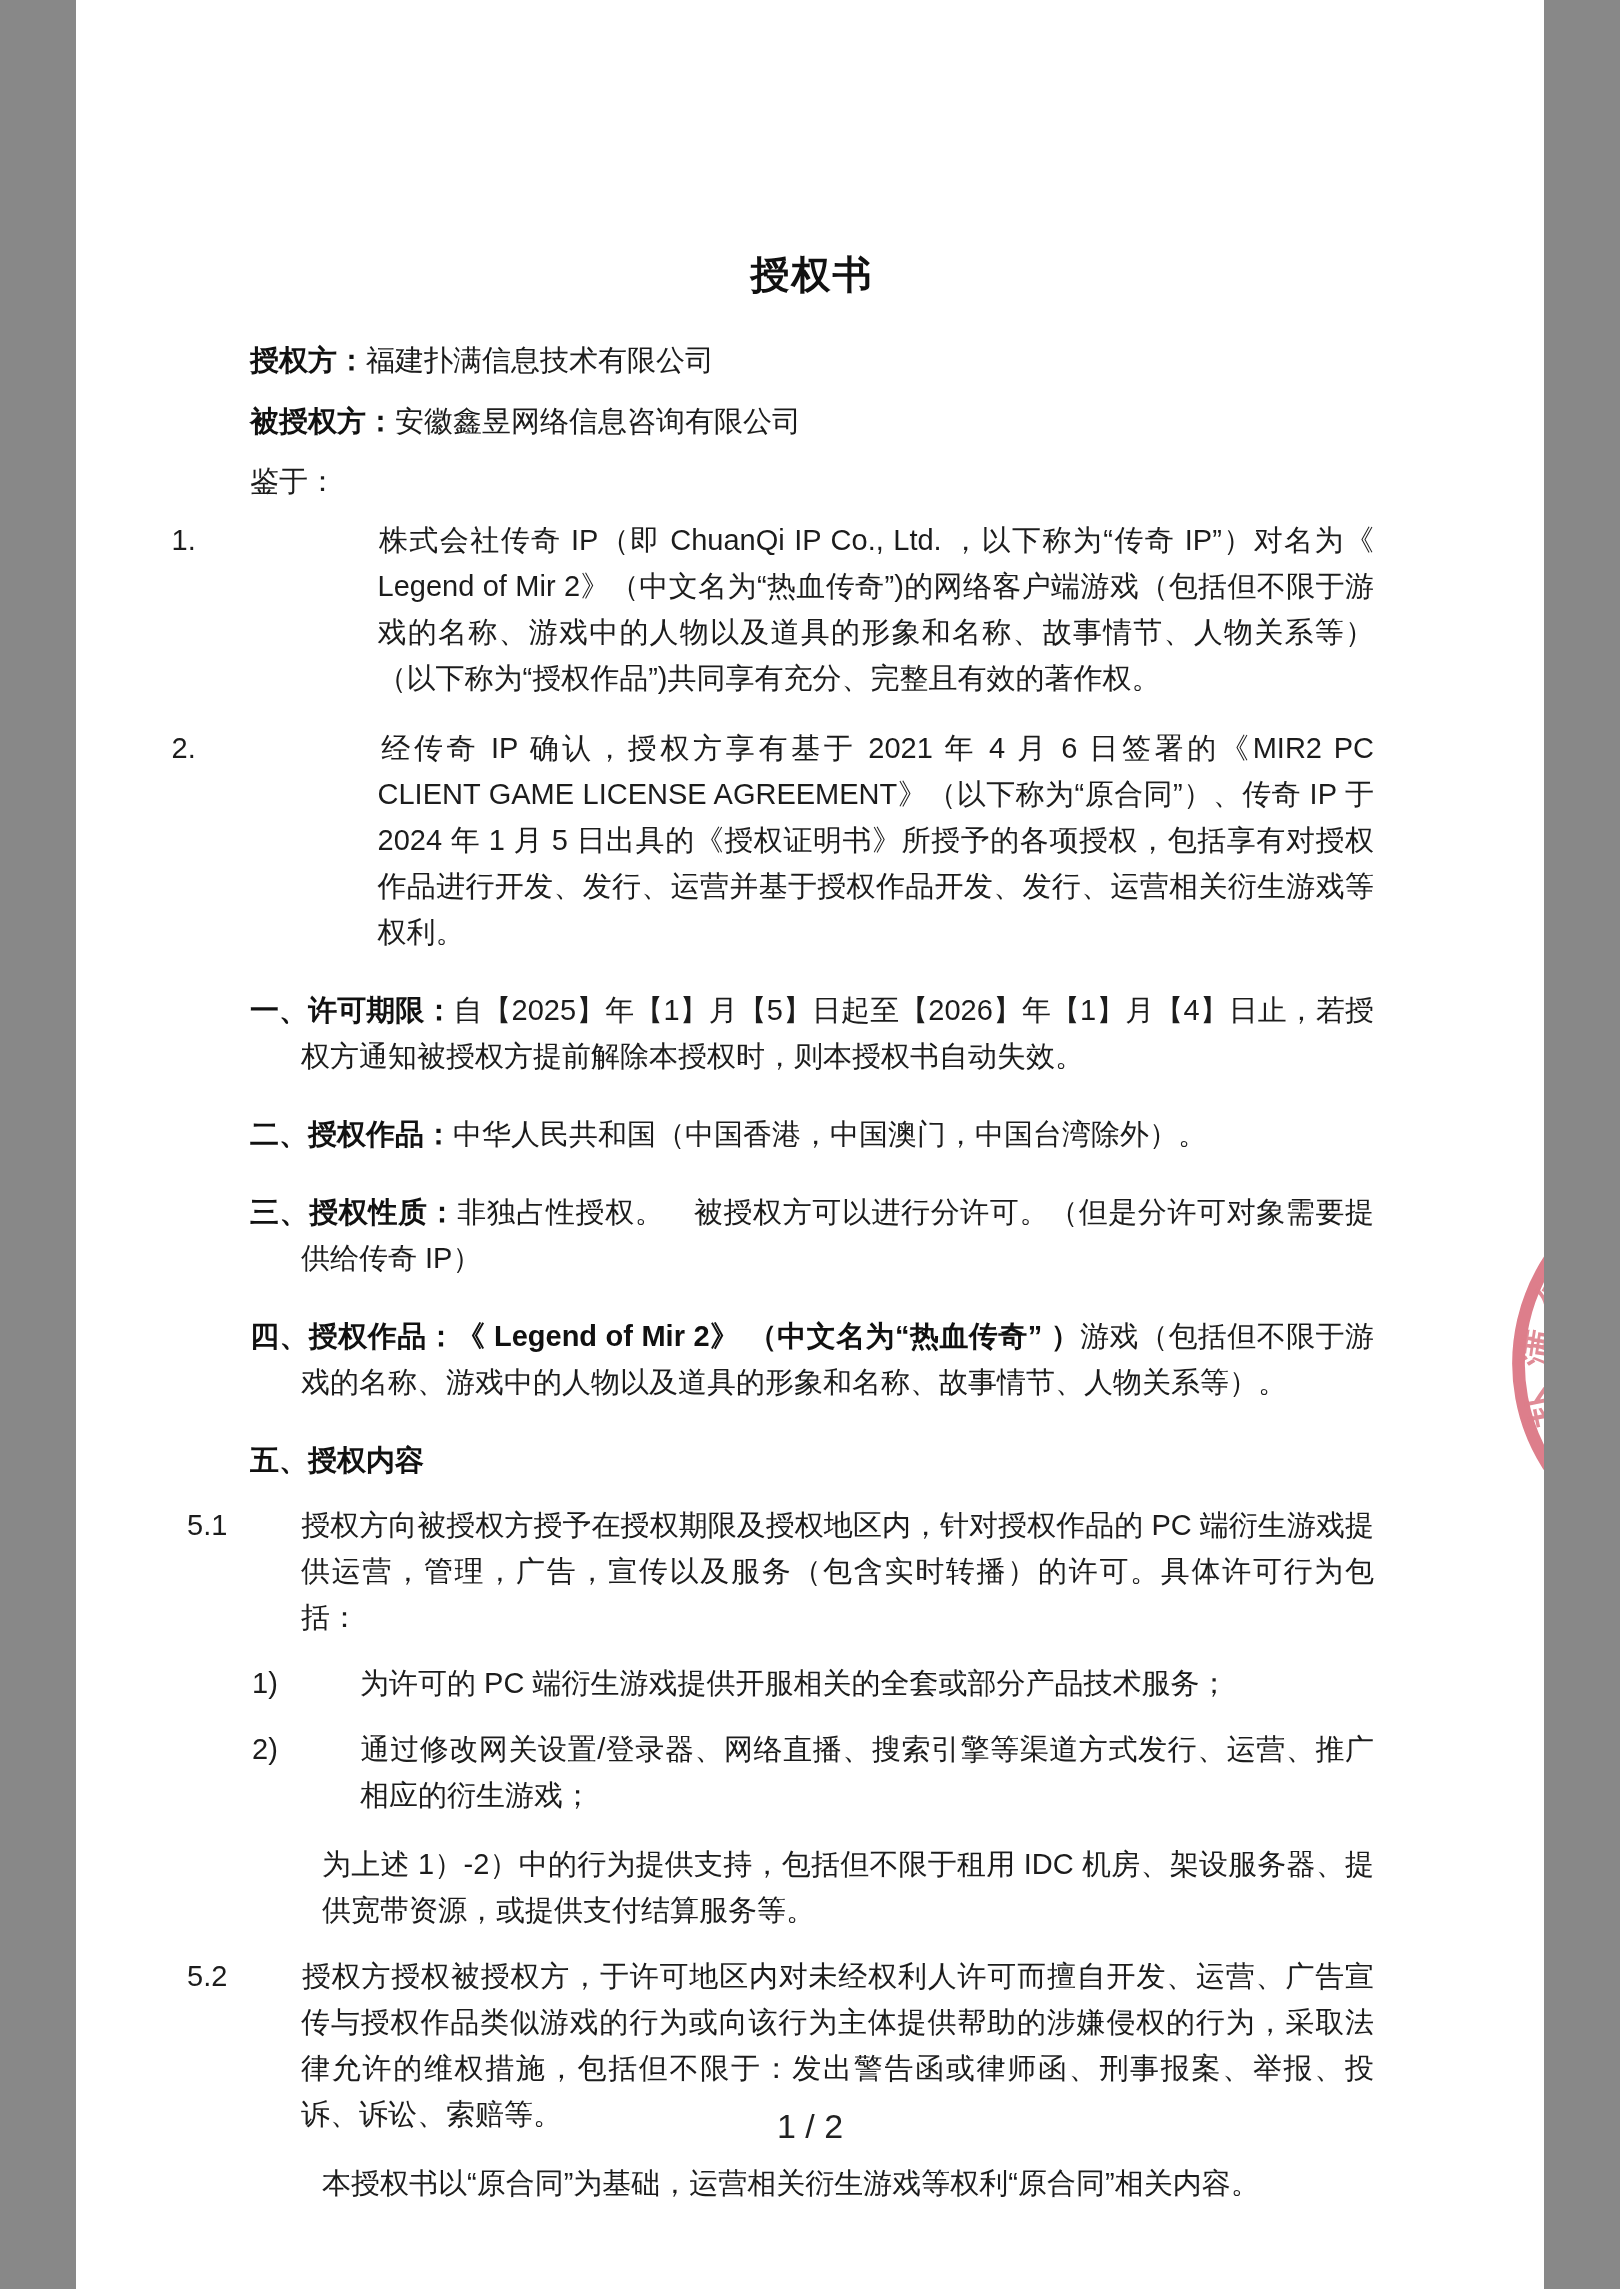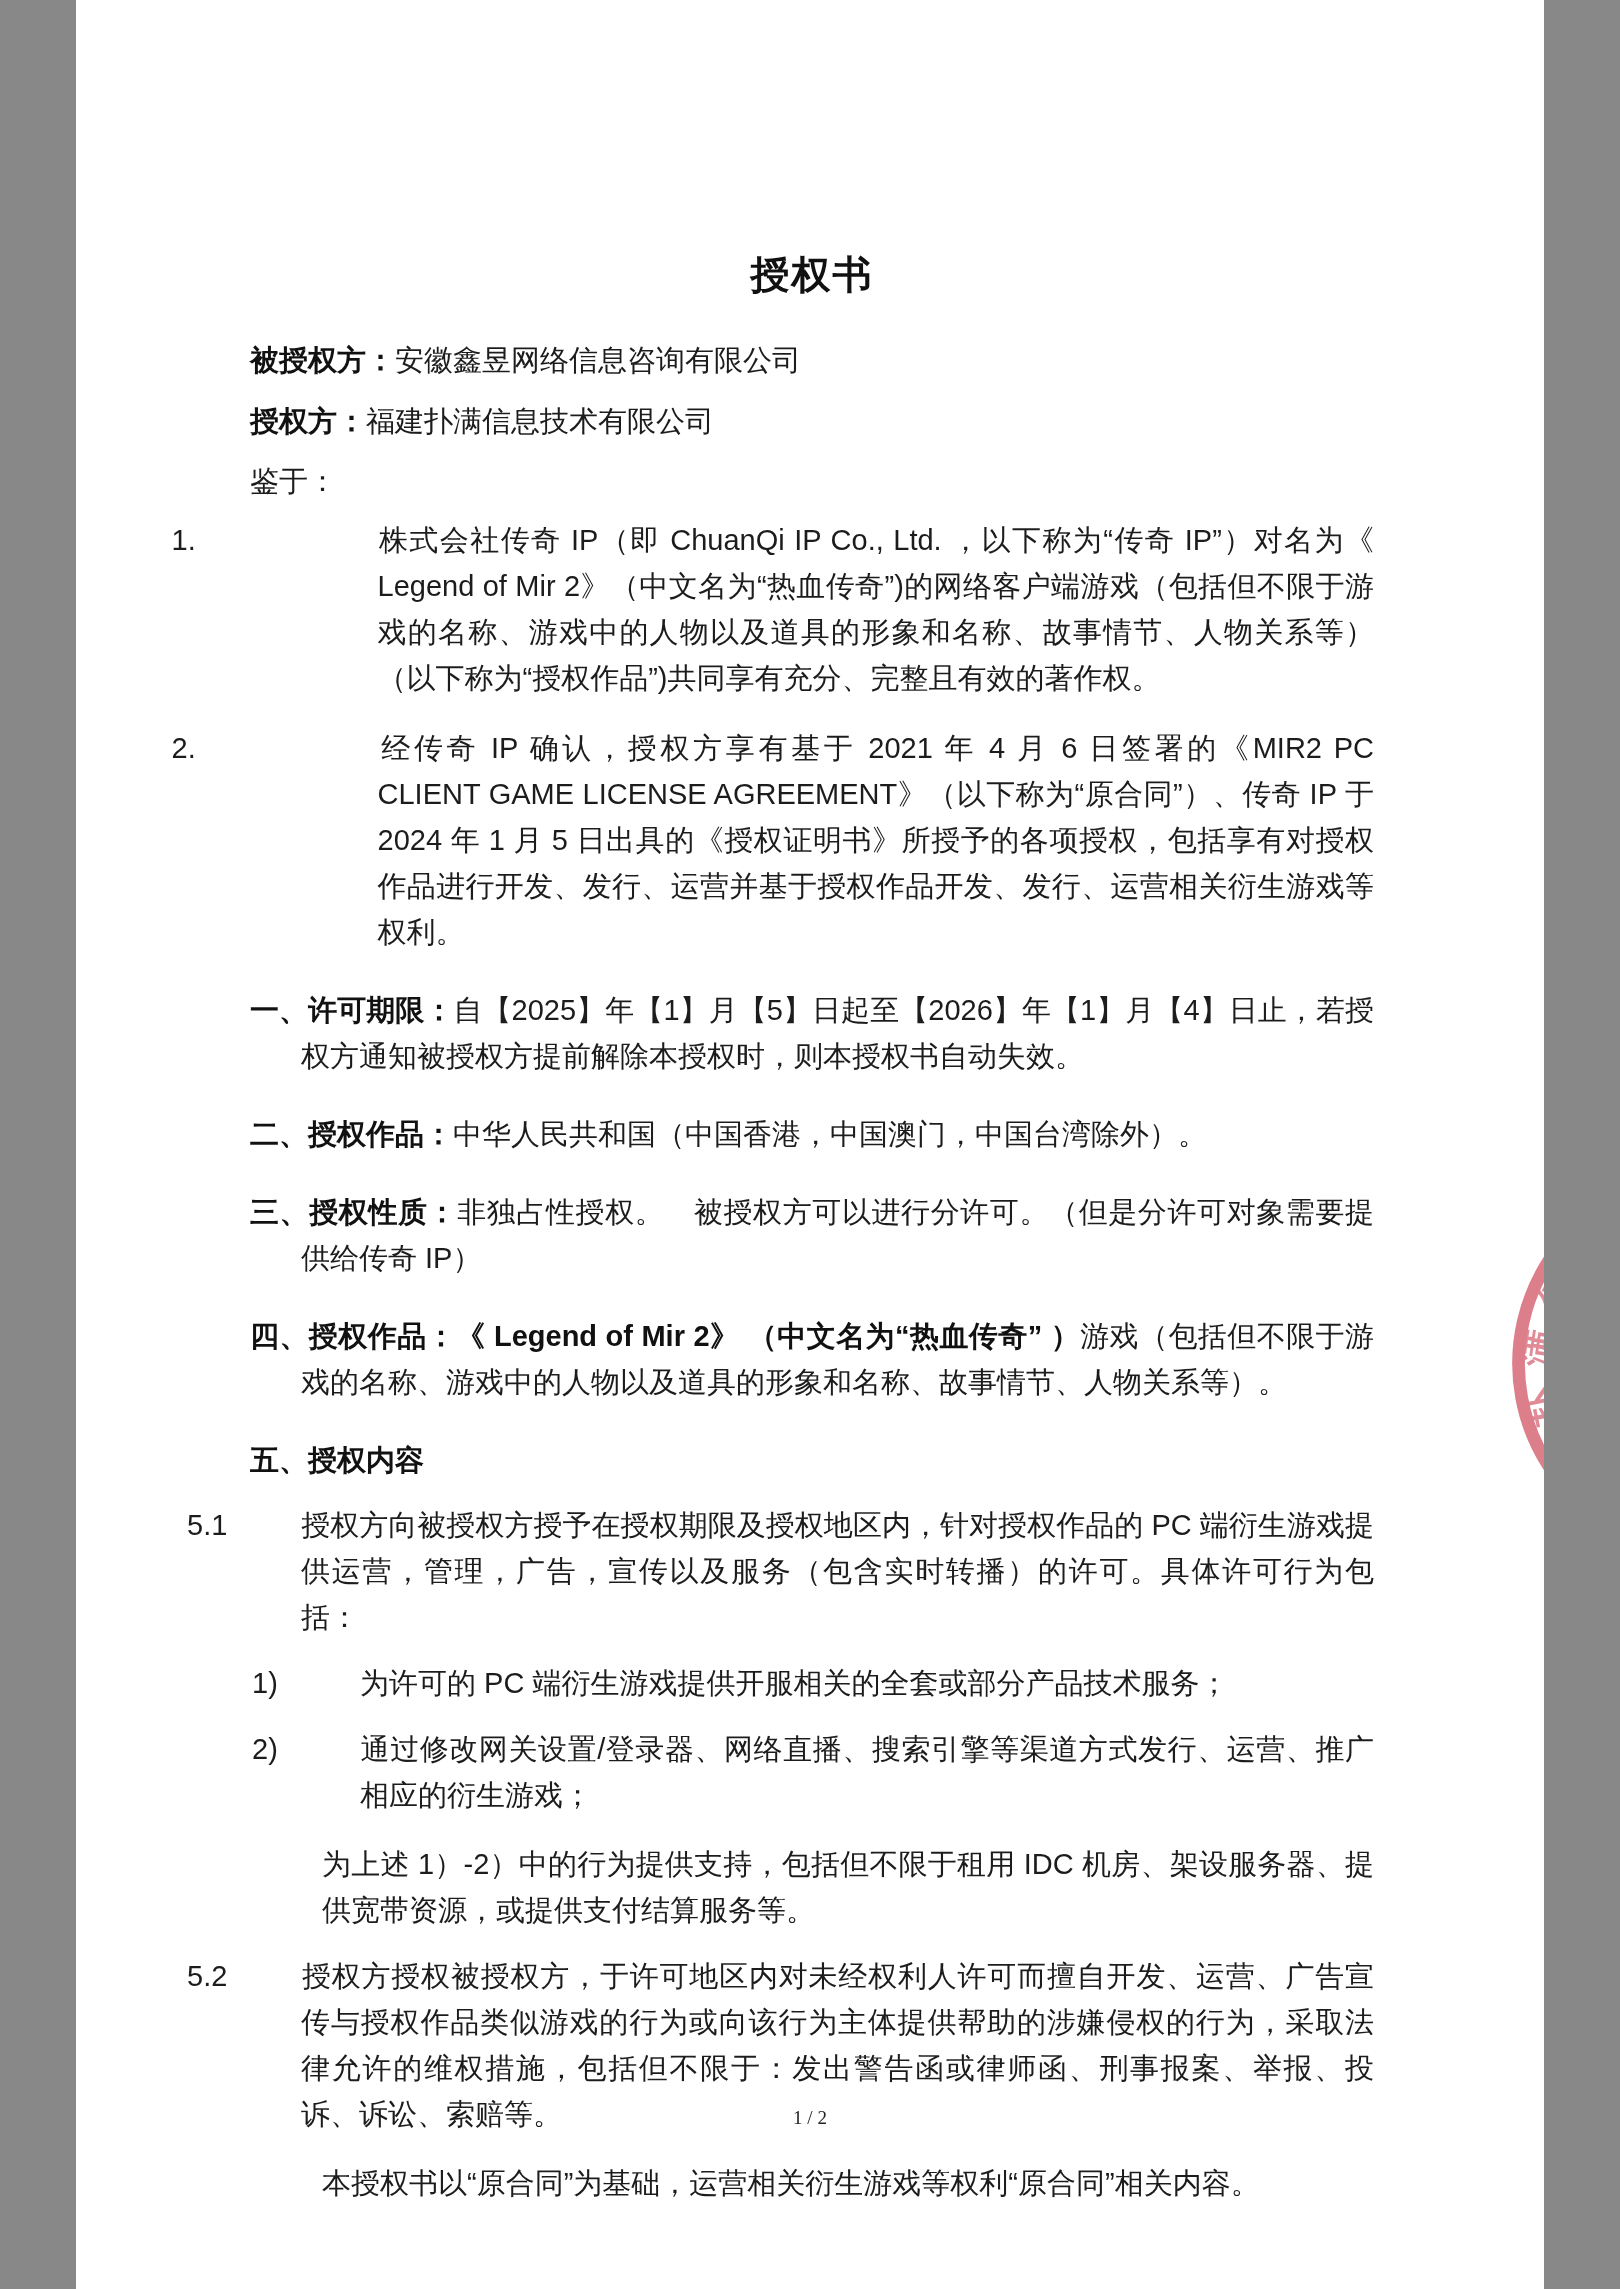--- a/index.html
+++ b/index.html
@@ -29,22 +29,22 @@
   .hang-recital{margin-left:24.5px;padding-left:103px;text-indent:-103px;}
   .marker-rec{display:inline-block;width:103px;}
   .hang-sec{padding-left:51px;text-indent:-51px;margin-top:32px;}
   .hang-clause{margin-left:-5.9px;padding-left:57px;text-indent:-57px;}
   .marker-clause{display:inline-block;width:57px;}
   .hang-sub{margin-left:56px;padding-left:54px;text-indent:-54px;}
   .marker-sub{display:inline-block;width:54px;}
   .indent1{margin-left:72px;}
   .footer{
     position:absolute;left:0;right:0;top:2107px;
-    text-align:center;font-family:Liberation Serif, serif;
-    font-size:19px;color:#222;
+    text-align:center;font-family:Liberation Sans, sans-serif;
+    font-size:34px;color:#222;
   }
   .seal{
     position:absolute;left:1421px;top:1153px;
     width:421px;height:421px;
     transform:rotate(-32deg);
     opacity:0.78;
     mix-blend-mode:multiply;
     pointer-events:none;
   }
   .seal .ring{fill:none;stroke:#d3596a;stroke-width:13px;}
@@ -55,23 +55,23 @@
 </style>
 </head>
 <body>
 
 <div class="page">
 
   <div class="doc-body">
 
     <h1 class="title">授权书</h1>
 
+    <p class="plain mb15"><span class="b">授权方：</span><span>福建扑满信息技术有限公司</span></p>
+
     <p class="plain mb15"><span class="b">被授权方：</span><span>安徽鑫昱网络信息咨询有限公司</span></p>
-
-    <p class="plain mb15"><span class="b">授权方：</span><span>福建扑满信息技术有限公司</span></p>
 
     <p class="plain mb28">鉴于：</p>
 
     <p class="hang-recital mb24"><span class="marker-rec">1.</span><span>株式会社传奇 IP（即 ChuanQi IP Co., Ltd. ，以下称为“传奇 IP”）对名为《 Legend of Mir 2》（中文名为“热血传奇”)的网络客户端游戏（包括但不限于游戏的名称、游戏中的人物以及道具的形象和名称、故事情节、人物关系等）（以下称为“授权作品”)共同享有充分、完整且有效的著作权。</span></p>
 
     <p class="hang-recital mb24"><span class="marker-rec">2.</span><span>经传奇 IP 确认，授权方享有基于 2021 年 4 月 6 日签署的《MIR2 PC CLIENT GAME LICENSE AGREEMENT》（以下称为“原合同”）、传奇 IP 于 2024 年 1 月 5 日出具的《授权证明书》所授予的各项授权，包括享有对授权作品进行开发、发行、运营并基于授权作品开发、发行、运营相关衍生游戏等权利。</span></p>
 
 
     <p class="hang-sec"><span class="b">一、许可期限：</span><span>自【2025】年【1】月【5】日起至【2026】年【1】月【4】日止，若授权方通知被授权方提前解除本授权时，则本授权书自动失效。</span></p>
 

